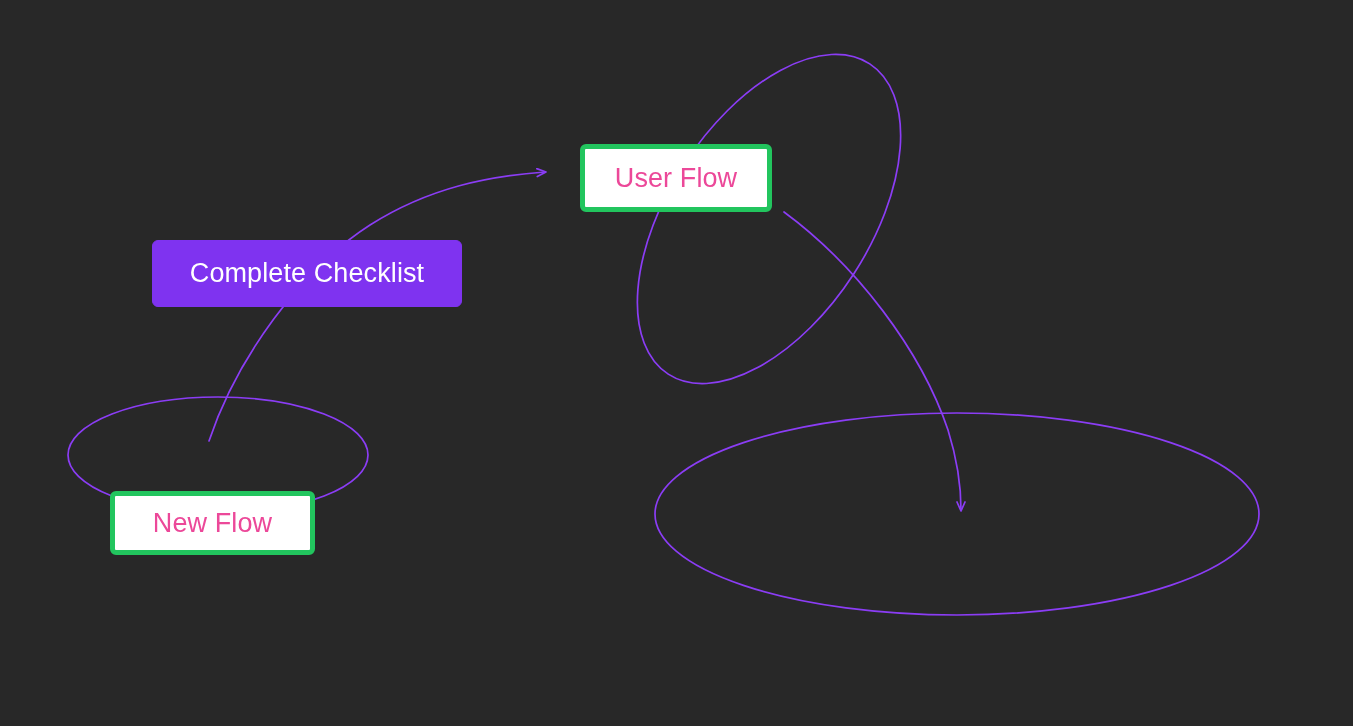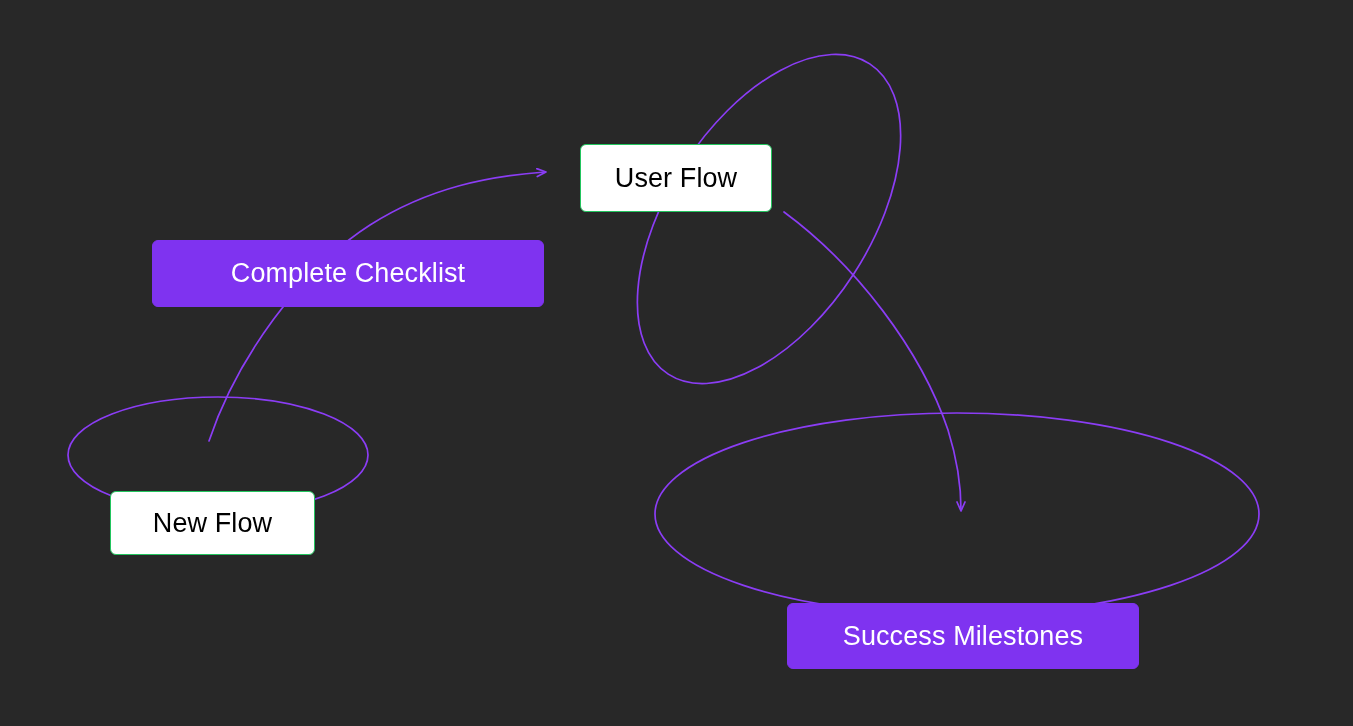--- a/index.html
+++ b/index.html
@@ -44,27 +44,27 @@
     display: block;
     line-height: 1;
   }
   .node.filled {
     background: #7F33F0;
     border: 1px solid #7F33F0;
     color: #FFFFFF;
   }
   .node.plain {
     background: #FFFFFF;
-    border: 1px solid #22c55e;
-    color: #000000;
+    border: 5px solid #22c55e;
+    color: #ec4899;
   }
   #node-complete-checklist {
     left: 152px;
     top: 240px;
-    width: 392px;
+    width: 310px;
     height: 67px;
     font-size: 27px;
   }
   #node-user-flow {
     left: 580px;
     top: 144px;
     width: 192px;
     height: 68px;
     font-size: 27px;
   }
@@ -114,17 +114,14 @@
   </div>
 
   <div class="node plain" id="node-user-flow">
     <span class="node-label">User Flow</span>
   </div>
 
   <div class="node plain" id="node-new-users">
     <span class="node-label">New Flow</span>
   </div>
 
-  <div class="node filled" id="node-success-milestones">
-    <span class="node-label">Success Milestones</span>
-  </div>
 
 </div>
 
 </body></html>

